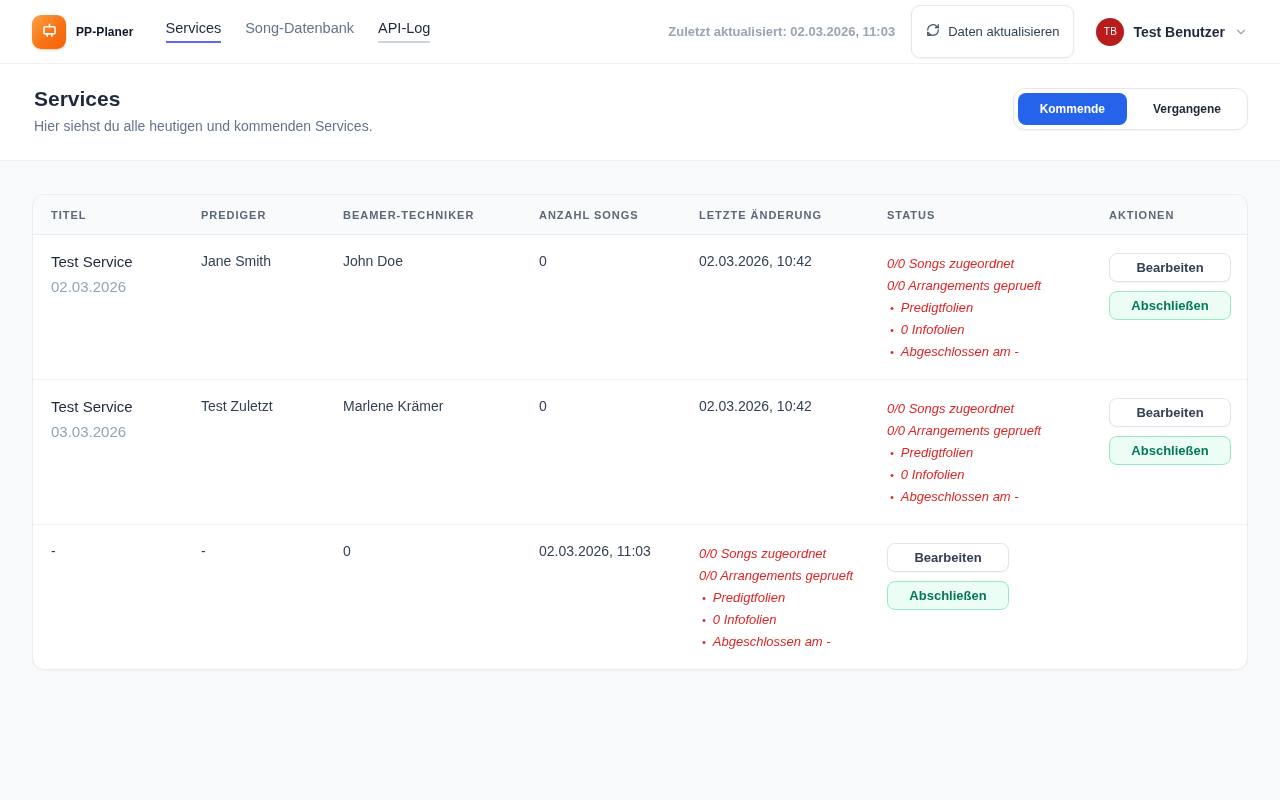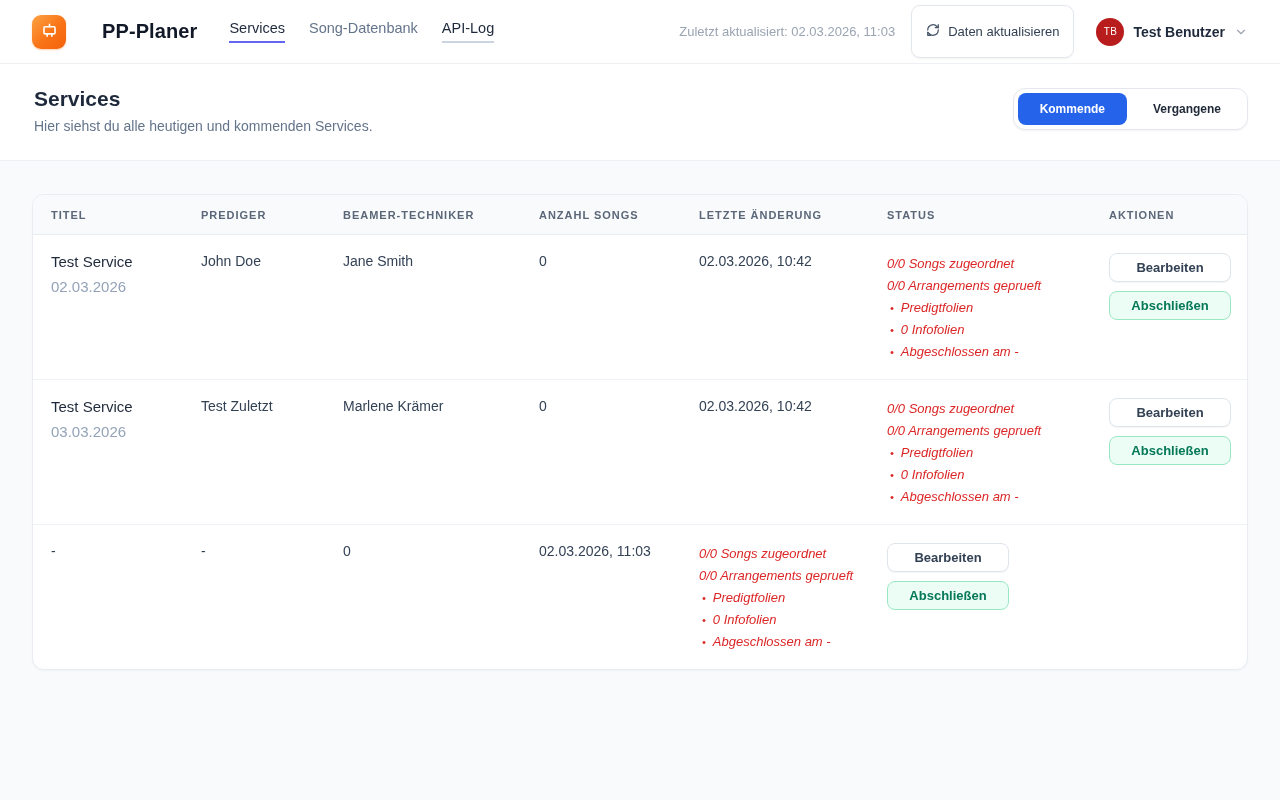--- a/index.html
+++ b/index.html
@@ -22,30 +22,30 @@
   }
   .brand-wrap { display: flex; align-items: center; gap: 10px; }
   .logo {
     width: 34px; height: 34px;
     border-radius: 9px;
     background: linear-gradient(135deg, #fca344 0%, #f97316 55%, #f4620b 100%);
     display: flex; align-items: center; justify-content: center;
     box-shadow: 0 1px 2px rgba(249,115,22,.35);
   }
   .logo svg { stroke: #ffffff; }
-  .brand-name { font-size: 20px; font-weight: 700; color: #111827; letter-spacing: .1px; margin-left: 26px; }
+  .brand-name { font-size: 12px; font-weight: 700; color: #111827; letter-spacing: .1px; }
   .main-nav { display: flex; align-items: center; gap: 24px; margin-left: 32px; }
   .nav-link {
     font-size: 14.5px; color: #64748b; text-decoration: none;
     padding-bottom: 5px; border-bottom: 2px solid transparent; cursor: pointer;
   }
   .nav-link.active { color: #1e293b; font-weight: 500; border-bottom-color: #6366f1; }
   .nav-link.visited-underline { color: #1e293b; font-weight: 500; border-bottom-color: #cbd5e1; }
   .header-right { margin-left: auto; display: flex; align-items: center; gap: 16px; }
-  .last-updated { font-size: 13px; color: #9aa4b2; }
+  .last-updated { font-size: 13px; color: #9aa4b2; font-weight: bold; }
   .refresh-btn {
     display: flex; align-items: center; gap: 8px;
     background: #ffffff; border: 1px solid #e3e8ee; border-radius: 9px;
     padding: 17px 14px; font-size: 13px; font-weight: 500; color: #334155;
     font-family: inherit; cursor: pointer;
     box-shadow: 0 1px 2px rgba(16,24,40,.05);
   }
   .refresh-btn svg { stroke: #475569; }
   .user-chip { display: flex; align-items: center; gap: 9px; margin-left: 6px; cursor: pointer; }
   .avatar {
@@ -191,22 +191,22 @@
       <div class="th">Letzte Änderung</div>
       <div class="th">Status</div>
       <div class="th">Aktionen</div>
     </div>
 
     <div class="trow">
       <div class="td">
         <div class="svc-title">Test Service</div>
         <div class="svc-date">02.03.2026</div>
       </div>
+      <div class="td">Jane Smith</div>
       <div class="td">John Doe</div>
-      <div class="td">Jane Smith</div>
       <div class="td">0</div>
       <div class="td">02.03.2026, 10:42</div>
       <div class="td status-cell">
         <div class="status-line">0/0 Songs zugeordnet</div>
         <div class="status-line">0/0 Arrangements geprueft</div>
         <div class="status-bullet">Predigtfolien</div>
         <div class="status-bullet">0 Infofolien</div>
         <div class="status-bullet">Abgeschlossen am -</div>
       </div>
       <div class="td actions-cell">

